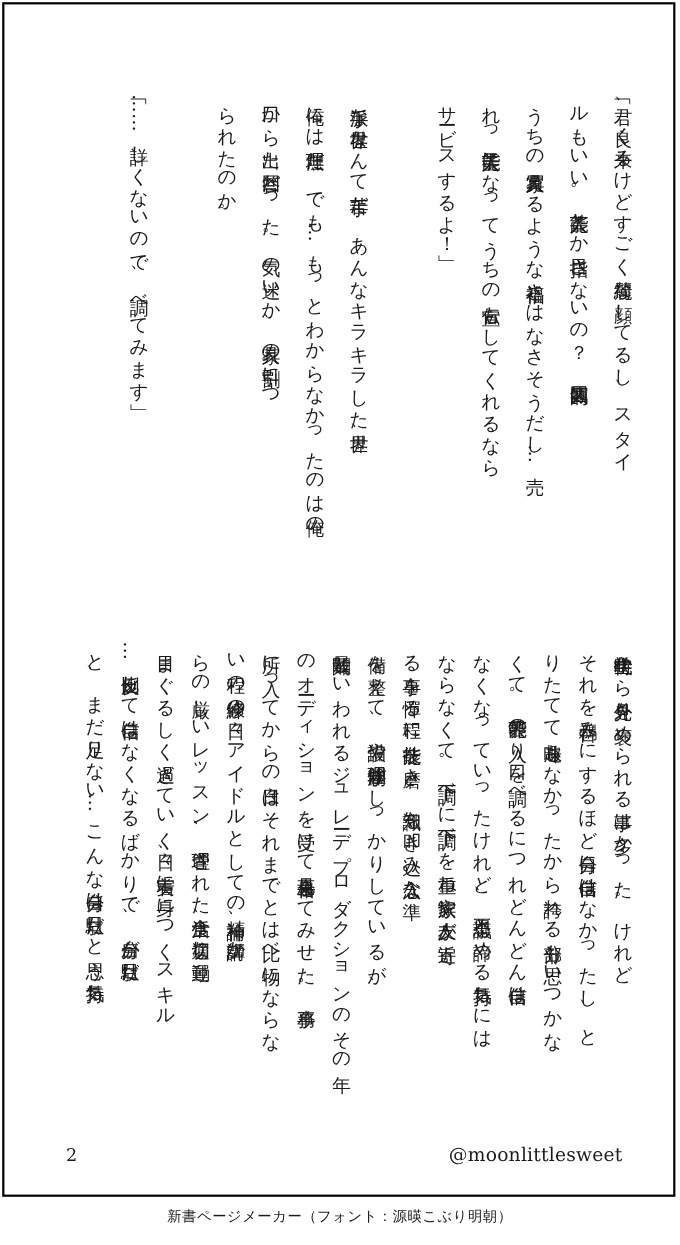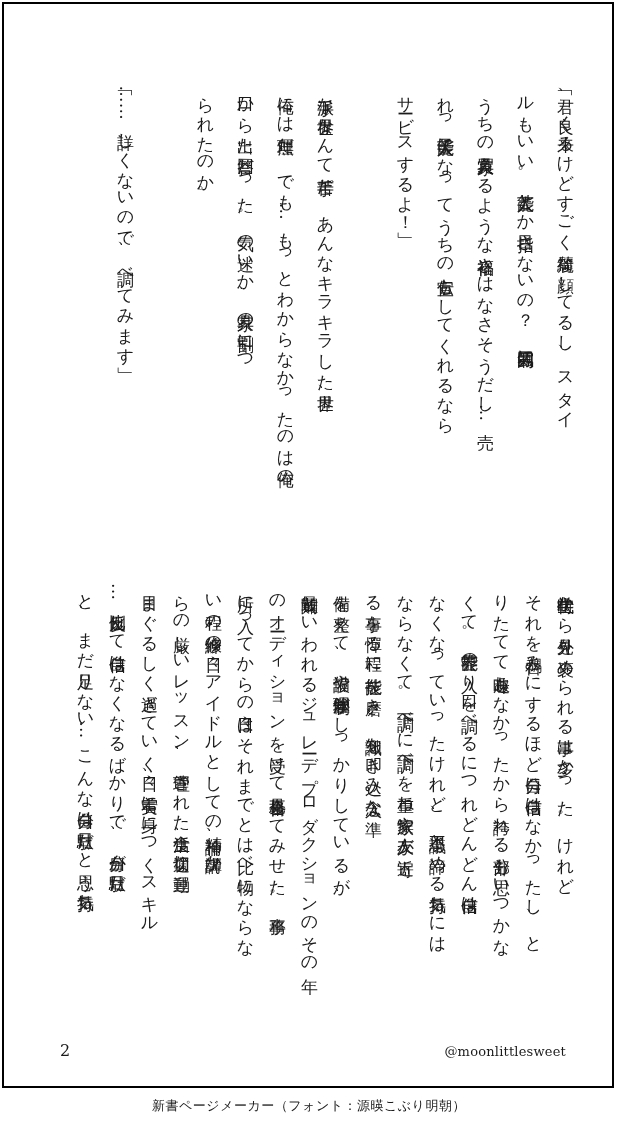--- a/index.html
+++ b/index.html
@@ -56,21 +56,21 @@
     bottom: 26px;
     display: flex;
     justify-content: space-between;
     align-items: baseline;
     font-size: 17px;
   }
   .page-number {
     font-size: 16px;
   }
   .author-handle {
-    font-size: 13px;
+    font-size: 17px;
     letter-spacing: 0.2px;
   }
   .caption {
     position: absolute;
     left: 0;
     top: 1097px;
     width: 618px;
     text-align: center;
     font-size: 13px;
     letter-spacing: 0.5px;

